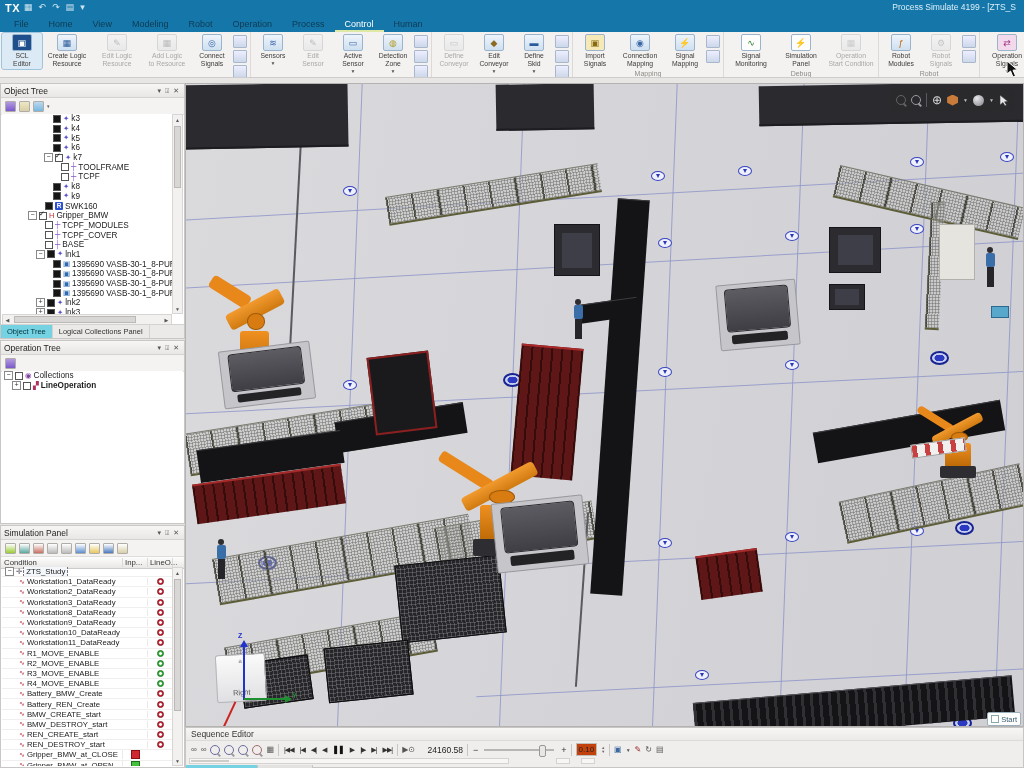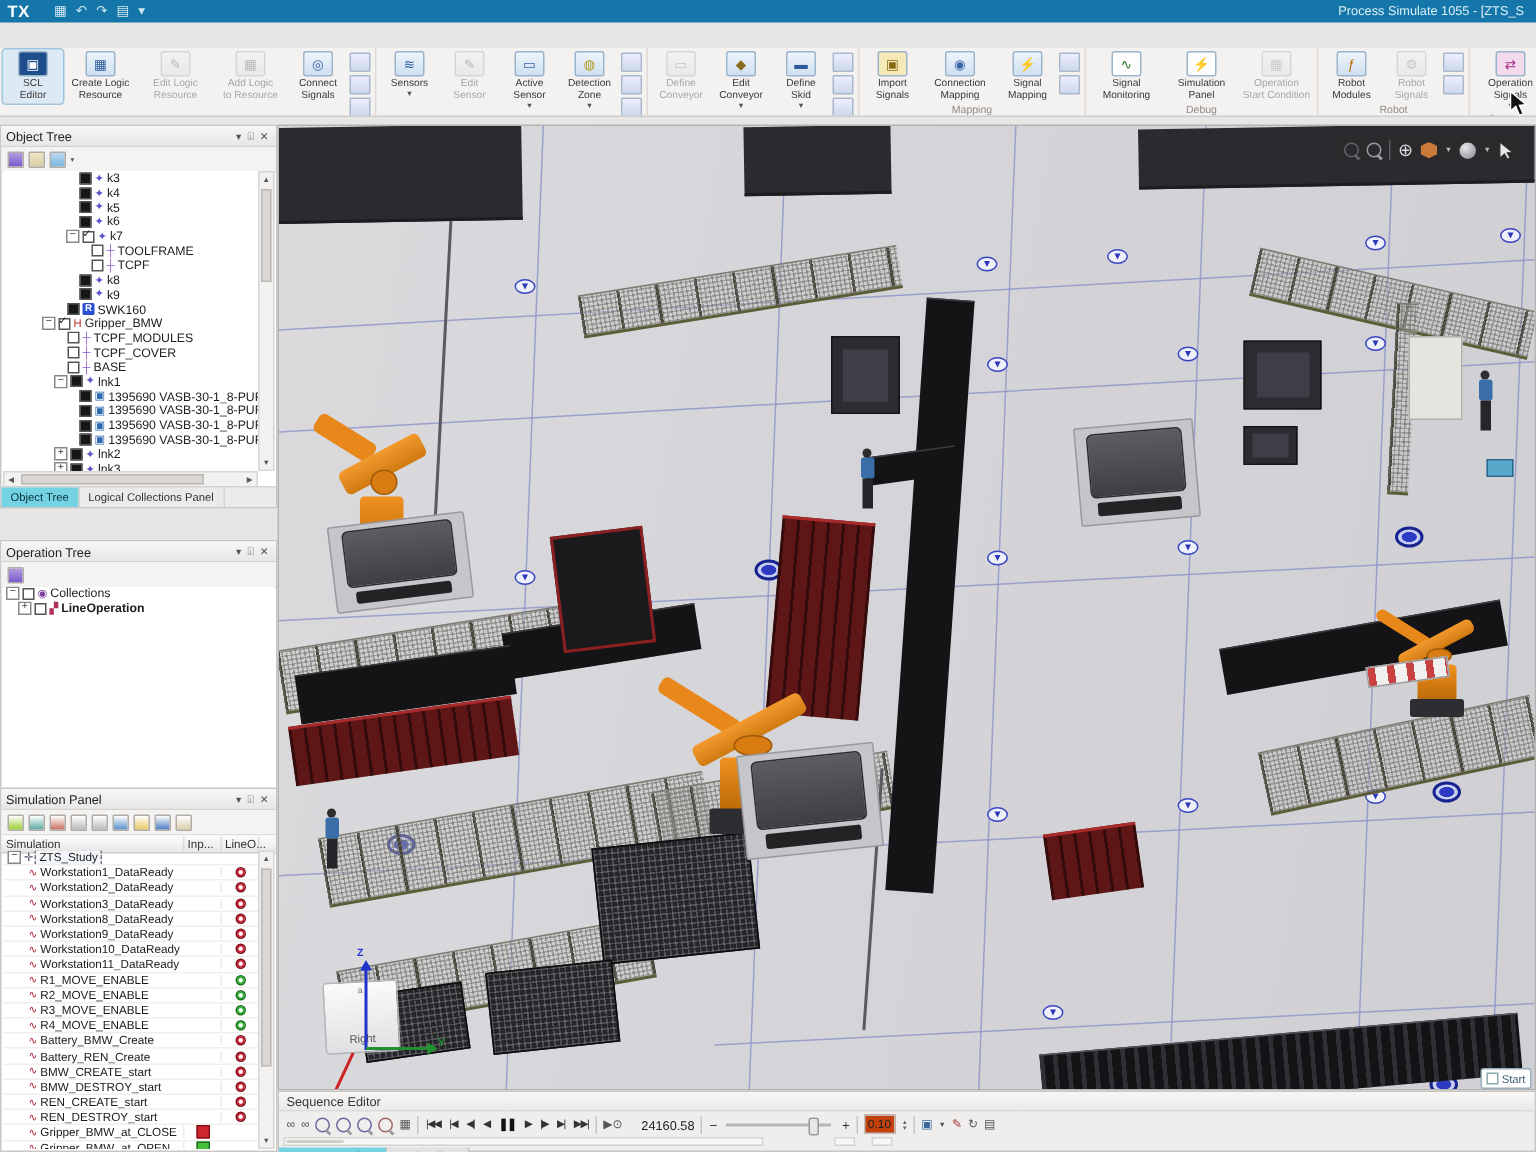--- a/index.html
+++ b/index.html
@@ -1,20 +1,20 @@
 <!DOCTYPE html>
 <html><head>
 <meta charset="utf-8">
 <style>
   html,body{margin:0;padding:0;background:#9a9a9a;}
   #app{position:relative;width:1024px;height:768px;overflow:hidden;background:#e8e6e4;
        font-family:"Liberation Sans",sans-serif;-webkit-font-smoothing:antialiased;}
   
   .titlebar{position:absolute;left:0;top:0;width:100%;height:15px;background:#1577a9;display:flex;align-items:center;}
-  .tx-logo{color:#fff;font-weight:bold;font-size:11px;margin:0 16px 0 5px;letter-spacing:.5px;}
+  .tx-logo{color:#fff;font-weight:bold;font-size:11px;margin:0 4px 0 5px;letter-spacing:.5px;}
   .qat{display:flex;gap:6px;color:#cfe6f2;font-size:9px;line-height:15px;}
   .qat span{cursor:default;}
   .win-title{position:absolute;right:8px;top:2px;font-size:8.5px;color:#dcefF8;color:#dceff8;}
   
   .menubar{position:absolute;left:0;top:15px;width:100%;height:17px;background:#1577a9;display:flex;align-items:flex-end;padding-left:4px;box-sizing:border-box;}
   .mtab{font-size:9px;color:#0d3a52;padding:2px 10px 3px;cursor:default;}
   .mtab.active{color:#fff;border-bottom:2px solid #dfe9a6;padding-bottom:1px;}
   
   .ribbon{position:absolute;left:0;top:32px;width:100%;height:46px;background:#f4f2f1;border-bottom:1px solid #cfcdcb;display:flex;overflow:hidden;box-sizing:border-box;}
   .rgroup{display:flex;flex-direction:column;border-right:1px solid #ddd9d6;padding:1px 2px 0 2px;flex:0 0 auto;}
@@ -166,23 +166,34 @@
 
   <div class="titlebar">
     <span class="tx-logo">TX</span>
     <span class="qat" id="qat">
         <span>▦</span>
         <span>↶</span>
         <span>↷</span>
         <span>▤</span>
         <span>▾</span>
       </span>
-    <span class="win-title">Process Simulate 1055 - [ZTS_S</span>
+    <span class="win-title">Process Simulate 4199 - [ZTS_S</span>
   </div>
 
+  <div class="menubar" id="menubar">
+      <span class="mtab">File</span>
+      <span class="mtab">Home</span>
+      <span class="mtab">View</span>
+      <span class="mtab">Modeling</span>
+      <span class="mtab">Robot</span>
+      <span class="mtab">Operation</span>
+      <span class="mtab">Process</span>
+      <span class="mtab active">Control</span>
+      <span class="mtab">Human</span>
+    </div>
 
   <div class="ribbon" id="ribbon">
       <div class="rgroup">
         <div class="rbtns">
           <div class="rbtn selected">
             <div class="ricon" style="color: rgb(255, 255, 255); background: rgb(31, 78, 140);">▣</div>
             <span class="rlabel">SCL
 Editor</span>
           </div>
           <div class="rbtn wide">
@@ -519,21 +530,21 @@
       <span class="sbarrow" style="left:0;top:0;">◀</span>
       <div class="thumb" style="left:11px;top:1px;width:120px;bottom:1px;"></div>
       <span class="sbarrow" style="right:0;top:0;">▶</span>
     </div>
     <div class="ptabs" id="objtabs">
         <span class="ptab active">Object Tree</span>
         <span class="ptab">Logical Collections Panel</span>
       </div>
   </div>
 
-  <div class="panel" id="p-optree" style="top:360px;height:184px;">
+  <div class="panel" id="p-optree" style="top:340px;height:184px;">
     <div class="phead">
       <span>Operation Tree</span>
         <span class="sp"></span>
       <span class="phbtn">▾</span>
       <span class="phbtn">⍗</span>
       <span class="phbtn">✕</span>
     </div>
     <div class="ptool">
       <span class="tico" style="background:linear-gradient(#b49ae0,#7a5acc);"></span>
     </div>
@@ -568,21 +579,21 @@
         <span class="tico" style="background: linear-gradient(rgb(255, 255, 255), rgb(90, 168, 160));"></span>
         <span class="tico" style="background: linear-gradient(rgb(255, 255, 255), rgb(200, 112, 96));"></span>
         <span class="tico" style="background: linear-gradient(rgb(255, 255, 255), rgb(187, 187, 187));"></span>
         <span class="tico" style="background: linear-gradient(rgb(255, 255, 255), rgb(187, 187, 187));"></span>
         <span class="tico" style="background: linear-gradient(rgb(255, 255, 255), rgb(90, 143, 208));"></span>
         <span class="tico" style="background: linear-gradient(rgb(255, 255, 255), rgb(232, 200, 96));"></span>
         <span class="tico" style="background: linear-gradient(rgb(255, 255, 255), rgb(74, 122, 192));"></span>
         <span class="tico" style="background: linear-gradient(rgb(255, 255, 255), rgb(216, 207, 168));"></span>
       </div>
     <div class="shead">
-      <span class="c1" id="simc1">Simulation</span>
+      <span class="c1" id="simc1">Condition</span>
       <span class="c2" id="simc2">Inp...</span>
       <span class="c3" id="simc3">LineO...</span>
       <span style="width:11px;"></span>
     </div>
     <div id="simrows" style="position:absolute;left:1px;right:12px;top:41px;bottom:1px;overflow:hidden;">
         <div class="srow">
           <span class="c1">
             <span class="exp">−</span>
             <span class="ti" style="color: rgb(85, 85, 102);">✛</span>
             <span class="sel-dash" style="padding: 0px 2px;">ZTS_Study</span>

